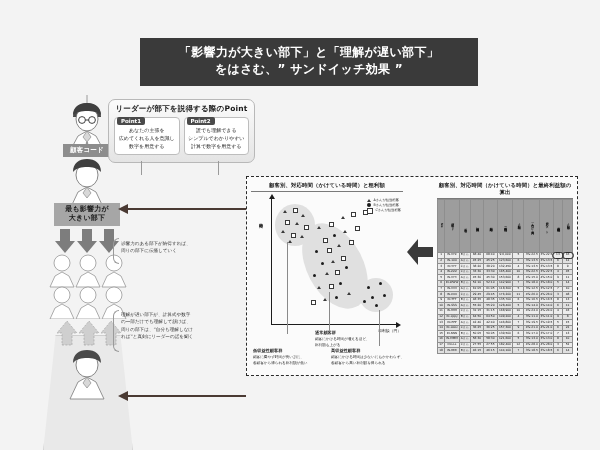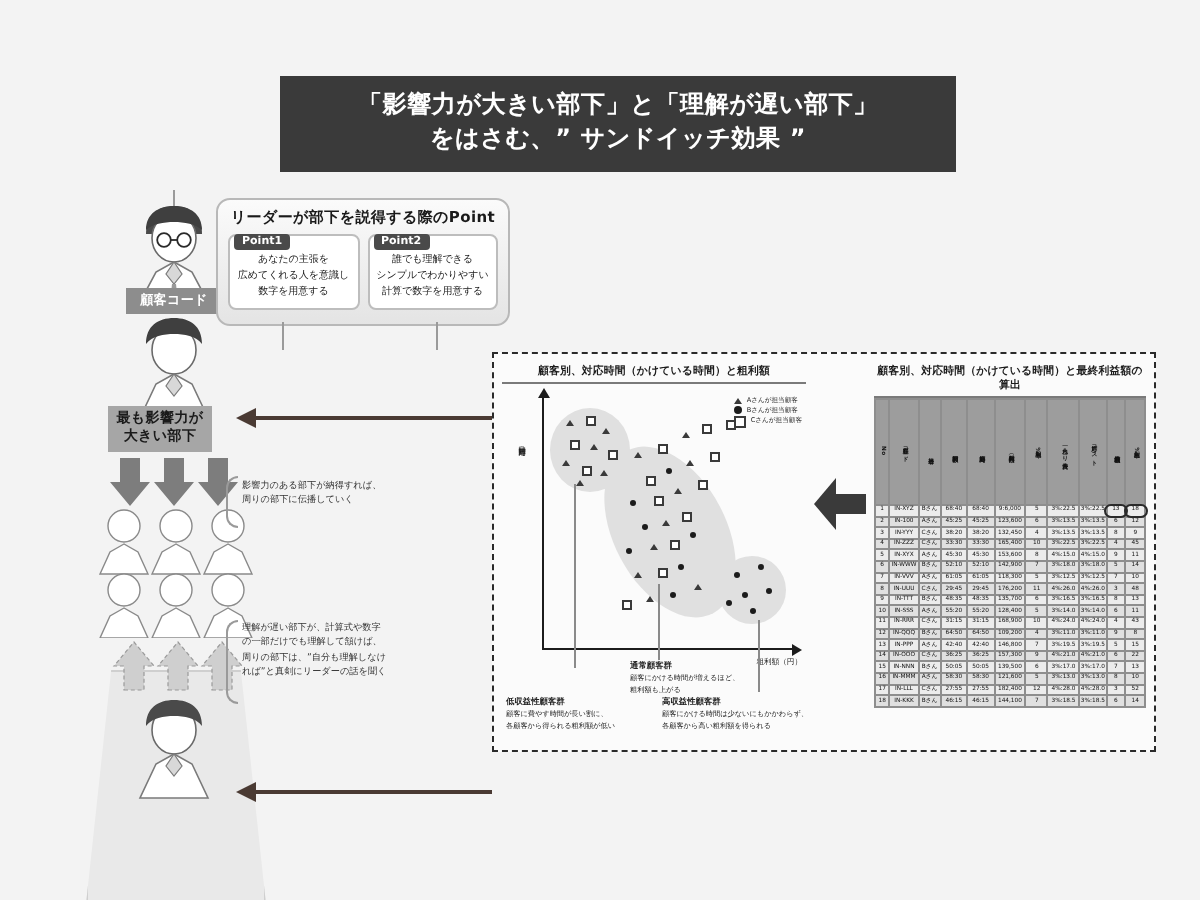--- a/index.html
+++ b/index.html
@@ -156,21 +156,21 @@
       <path d="M46 47 l-1 9 h4 l-1 -9 z" fill="#9a9a9a"></path>
     </svg>
     <div class="plabel" style="left:23px;top:49px;width:48px;">顧客コード</div>
 
     <svg width="95" height="58" viewBox="0 0 95 58" style="position:absolute;left:0;top:62px;">
       <ellipse cx="47" cy="18" rx="11" ry="12" fill="#fff" stroke="#6a6a6a" stroke-width=".8"></ellipse>
       <path d="M33 15c0-9 6-13 14-13s14 4 14 13c-3-4-9-5-14-5s-11 1-14 5z" fill="#3f3f3f"></path>
       <path d="M47 30 L38 35 L30 52 L64 52 L56 35 Z" fill="#fff" stroke="#7a7a7a" stroke-width=".8"></path>
       <path d="M47 30 L43 36 L47 41 L51 36 Z" fill="#d8d8d8" stroke="#7a7a7a" stroke-width=".6"></path>
     </svg>
-    <div class="plabel big" style="left:14px;top:108px;width:52px;">最も影響力が<br>大きい部下</div>
+    <div class="plabel big" style="left:14px;top:108px;width:66px;">最も影響力が<br>大きい部下</div>
 
     <svg width="95" height="28" viewBox="0 0 95 28" style="position:absolute;left:0;top:132px;">
       <path d="M20 2 l10 0 l0 12 l5 0 l-10 12 l-10 -12 l5 0 z" fill="#7d7d7d"></path>
       <path d="M42 2 l10 0 l0 12 l5 0 l-10 12 l-10 -12 l5 0 z" fill="#7d7d7d"></path>
       <path d="M64 2 l10 0 l0 12 l5 0 l-10 12 l-10 -12 l5 0 z" fill="#7d7d7d"></path>
     </svg>
 
     <svg width="95" height="66" viewBox="0 0 95 66" style="position:absolute;left:0;top:158px;">
       <g fill="#fff" stroke="#8a8a8a" stroke-width=".7">
         <g transform="translate(10,0)">

